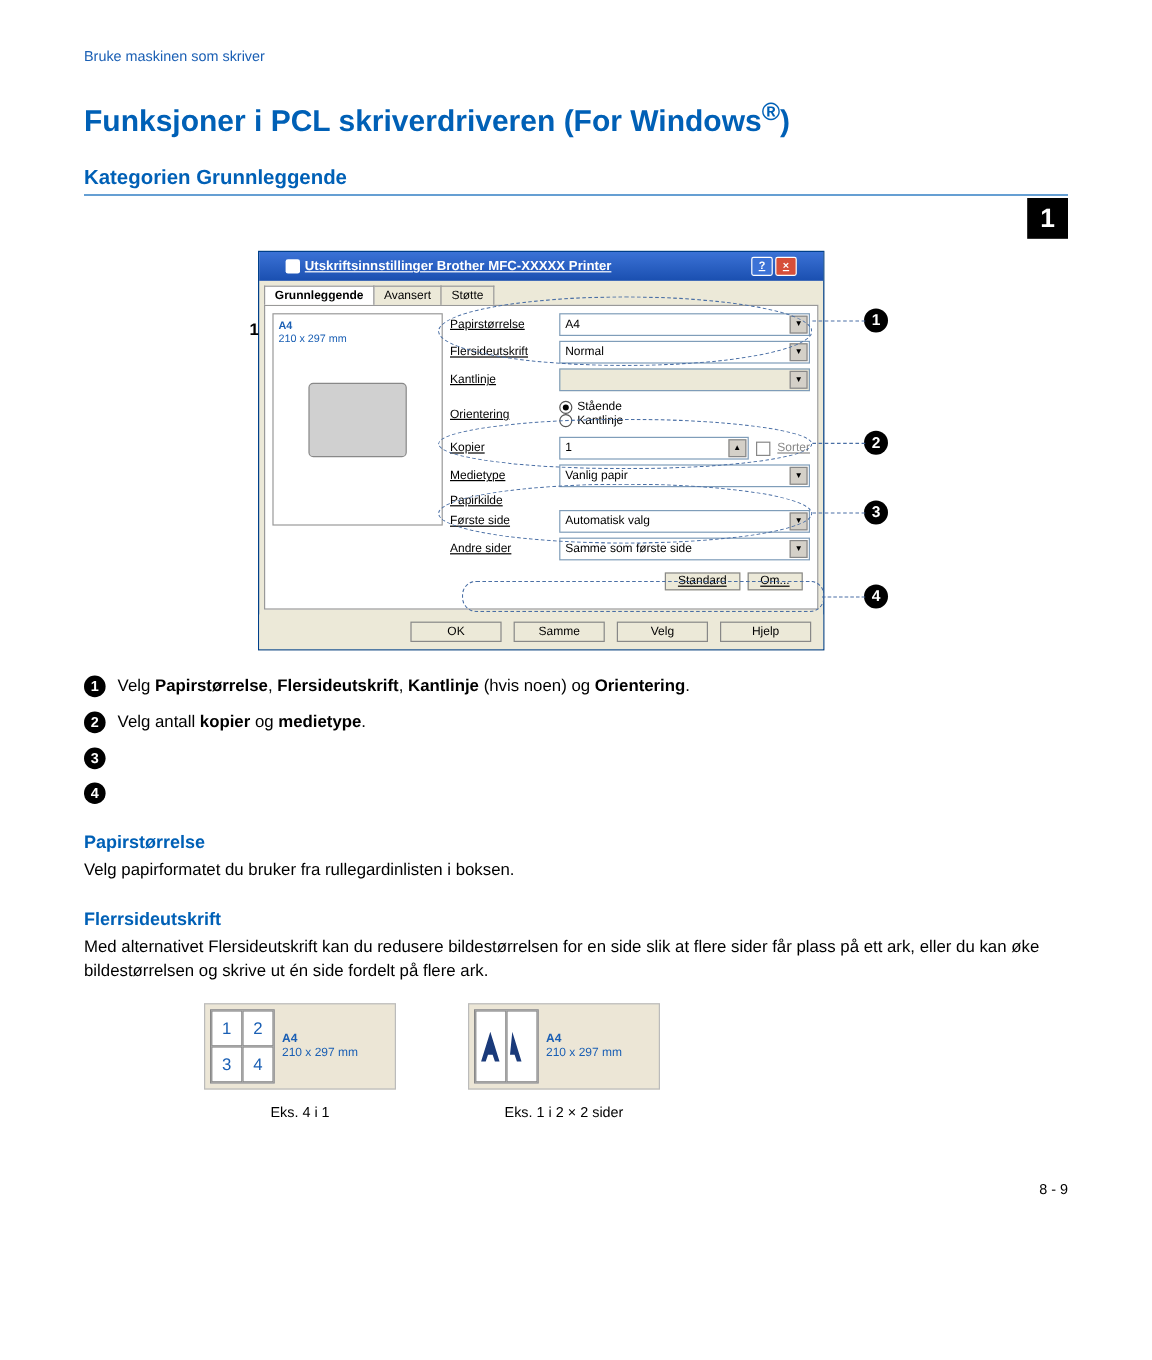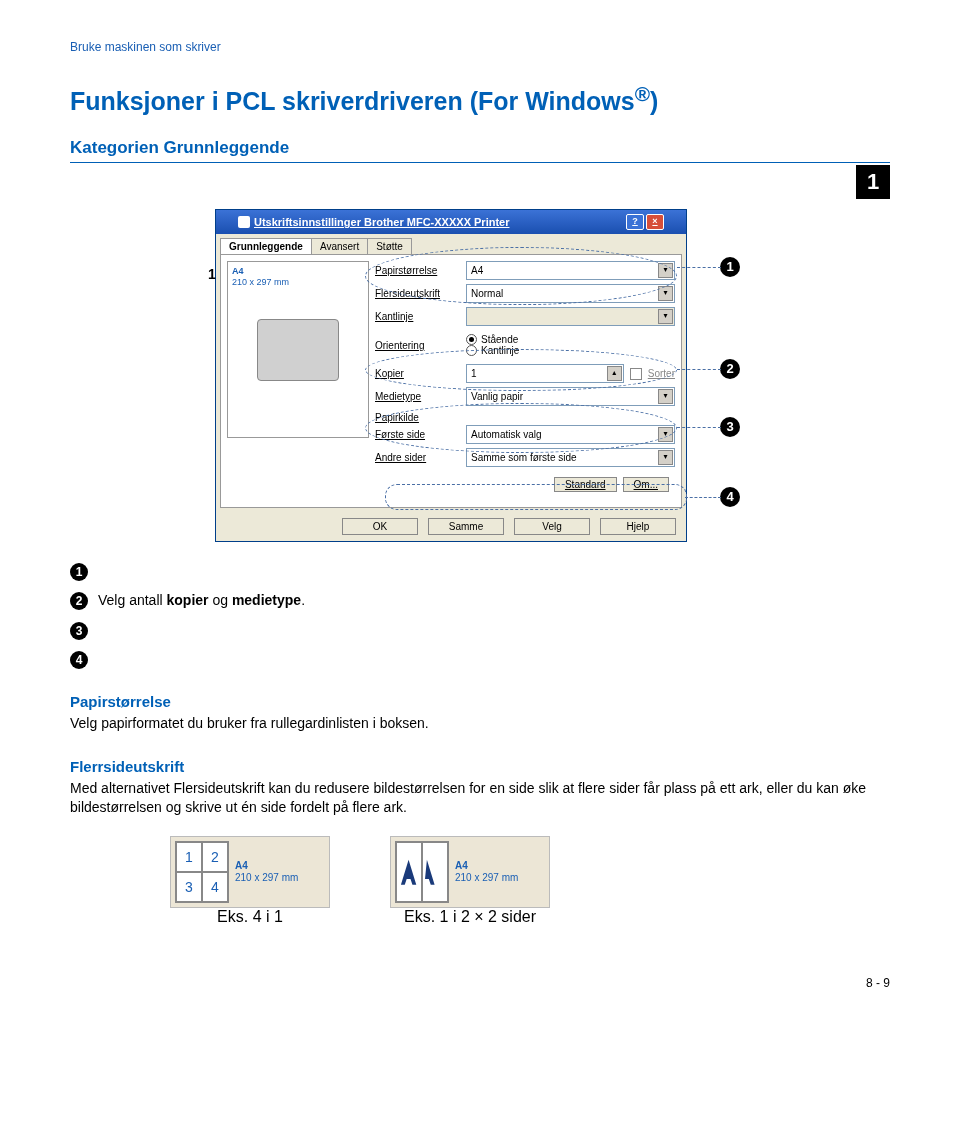--- a/index.html
+++ b/index.html
@@ -210,21 +210,21 @@
   .thumb {
     width:160px; height:72px; background:#ece6d6; border:1px solid #bbb;
     display:flex; align-items:center; padding:4px; gap:6px; box-sizing:border-box;
   }
   .th-page { width:52px; height:60px; background:#fff; border:1px solid #888; display:grid; grid-template-columns:1fr 1fr; grid-template-rows:1fr 1fr;}
   .th-cell { border:1px solid #888; display:flex; align-items:center; justify-content:center; font-size:14px; color:#1a5fb4;}
   .th-page2 { width:52px; height:60px; background:#fff; border:1px solid #888; display:grid; grid-template-columns:1fr 1fr;}
   .th-big { display:flex; align-items:center; justify-content:center; }
   .th-big svg { width:80%; height:80%;}
   .th-info { color:#1a5fb4; font-size:10px; line-height:1.2; text-align:left;}
-  .ex-caption { font-size:16px; }
+  .ex-caption { font-size:12px; margin-top:12px; }
 
   .page-num { font-size:12px; text-align:right; margin-top:50px;}
 </style>
 </head>
 <body>
 
 <div class="header-line">Bruke maskinen som skriver</div>
 
 <div class="title">
   <span>Funksjoner i PCL skriverdriveren (For Windows</span><sup>®</sup><span>)</span>
@@ -359,20 +359,23 @@
   <div class="callout-line" style="top:160px; left:462px; width:44px;"></div>
   <div class="callout" style="top:208px; left:505px;">3</div>
   <div class="callout-line" style="top:218px; left:462px; width:44px;"></div>
   <div class="callout" style="top:278px; left:505px;">4</div>
   <div class="callout-line" style="top:288px; left:470px; width:36px;"></div>
 </div>
 
 <div class="steps">
   <div class="step">
     <div class="num">1</div>
+    <div class="step-text">
+      <span>Velg </span><b>Papirstørrelse</b>, <b>Flersideutskrift</b>, <b>Kantlinje</b><span> (hvis noen) og </span><b>Orientering</b><span>.</span>
+    </div>
   </div>
   <div class="step">
     <div class="num">2</div>
     <div class="step-text">
       <span>Velg antall </span><b>kopier</b><span> og </span><b>medietype</b><span>.</span>
     </div>
   </div>
   <div class="step">
     <div class="num">3</div>
   </div>

